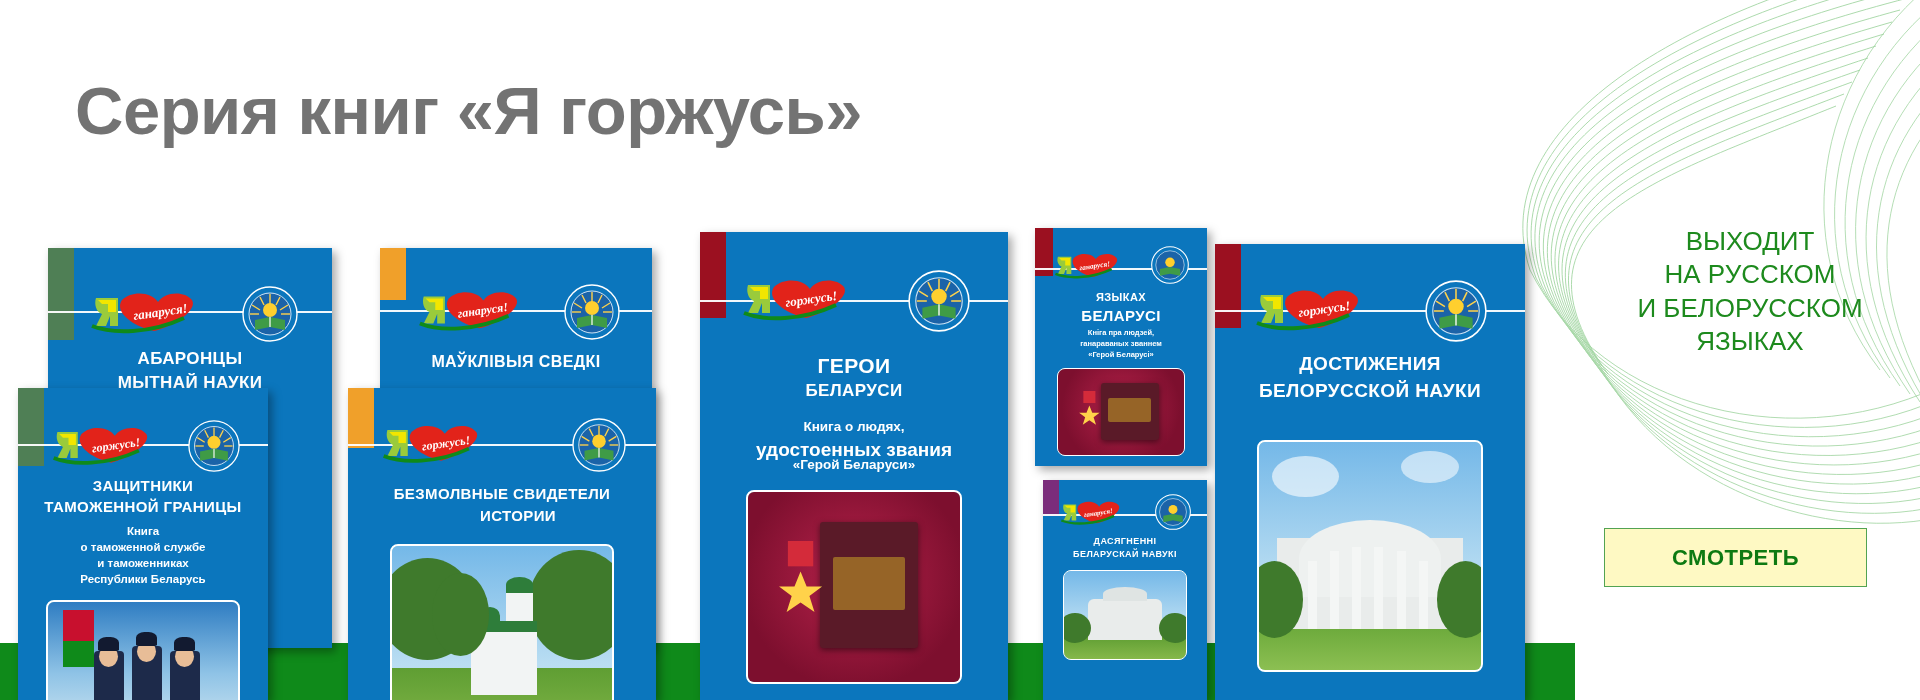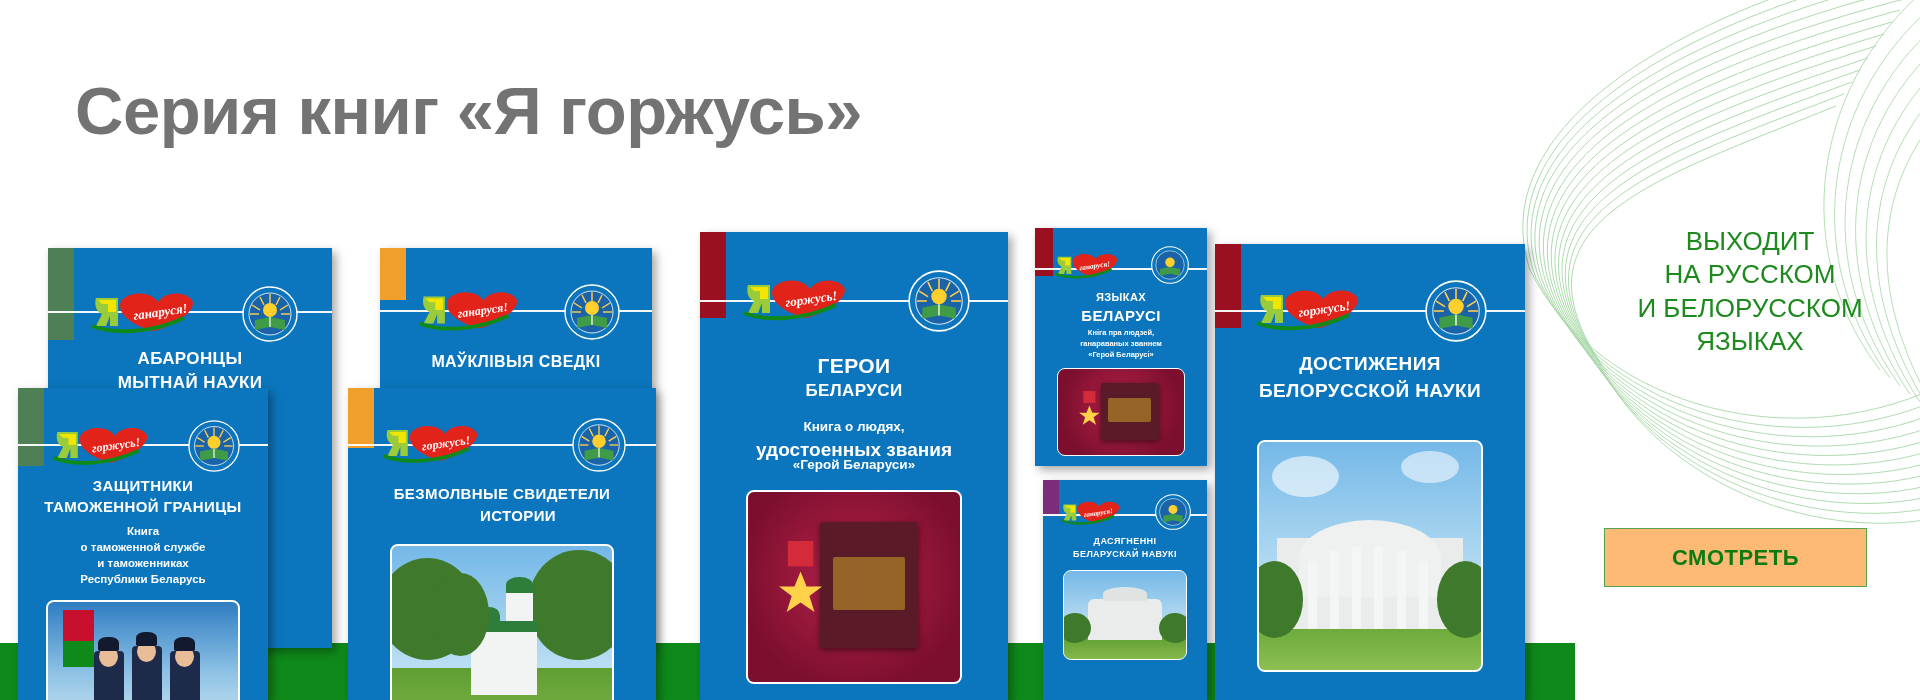--- a/index.html
+++ b/index.html
@@ -26,21 +26,21 @@
     font-family:"Liberation Sans", sans-serif;
   }
 
   
   .right-text{
     position:absolute;left:1600px;top:225px;width:300px;
     text-align:center;color:#1d8a1d;font-size:26px;line-height:1.28;
   }
   .watch-btn{
     position:absolute;left:1604px;top:528px;width:263px;height:59px;
-    border:1.5px solid #52a352;background:#fdba74;
+    border:1.5px solid #52a352;background:#fef9c3;
     color:#0d7a12;font-size:22px;font-weight:bold;letter-spacing:.5px;
     display:flex;align-items:center;justify-content:center;
     cursor:pointer;box-sizing:border-box;
   }
 
   
   .book{
     position:absolute;background:#0b76bd;
     box-shadow:4px 4px 9px rgba(0,0,0,.35);
     overflow:hidden;box-sizing:border-box;

